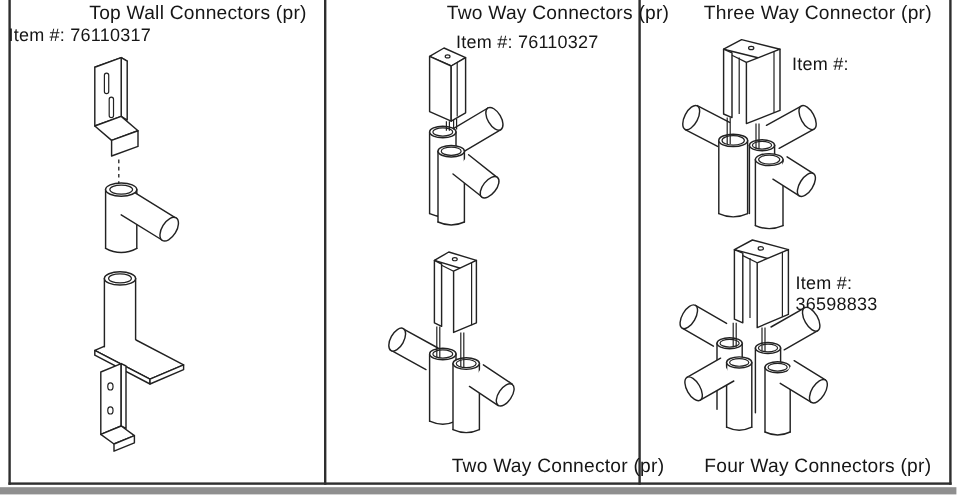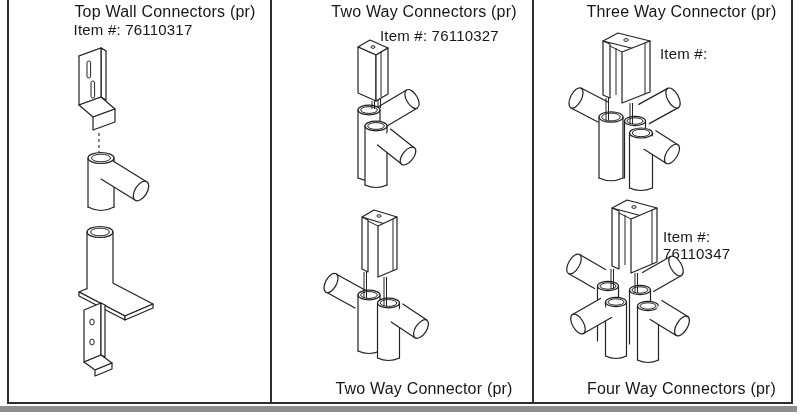--- a/index.html
+++ b/index.html
@@ -8,23 +8,23 @@
     font-family:"Liberation Sans", sans-serif; color:#161616; overflow:hidden;
   }
   .frame {
     position:absolute; left:7px; top:0; width:786px; height:404px;
     box-sizing:border-box; border:2px solid #2e2e2e; border-top:none;
   }
   .divider { position:absolute; top:0; width:2px; height:404px; background:#2e2e2e; }
   .d1 { left:270px; } .d2 { left:532px; }
   .shadow-band { position:absolute; left:0; top:406px; width:797px; height:6px; background:#8f8f8f; }
   .panel-title { position:absolute; top:3px; font-size:16px; letter-spacing:.2px; text-align:center; white-space:nowrap; }
-  .t1 { left:7px; width:316px; } .t2 { left:272px; width:304px; } .t3 { left:552px; width:259px; }
+  .t1 { left:7px; width:316px; } .t2 { left:272px; width:304px;padding-left:41px; } .t3 { left:552px; width:259px; }
   .item { position:absolute; font-size:15px; letter-spacing:.2px; white-space:nowrap; }
-  .i1 { left:7px; width:252px; top:21px; text-align:center; }
+  .i1 { left:7px; width:252px; top:21px; }
   .i2 { left:380px; top:27px; }
   .i3 { width:130px; line-height:17px; white-space:normal; }
   .i3a { left:660px; top:45px; } .i3b { left:663px; top:228px; }
   .bottom-label { position:absolute; top:380px; font-size:16px; letter-spacing:.2px; text-align:center; white-space:nowrap; }
   .fig { position:absolute; }
   .fig svg { display:block; overflow:visible; }
   .s { stroke:#222; stroke-width:1.2; fill:none; stroke-linejoin:round; stroke-linecap:round; }
   .w { stroke:#222; stroke-width:1.2; fill:#fff; stroke-linejoin:round; }
   .f { fill:#fff; stroke:none; }
   .d { stroke:#222; stroke-width:1.1; fill:none; stroke-dasharray:3 3; }
@@ -44,21 +44,21 @@
   <div class="panel-title t2">Two Way Connectors (pr)</div>
   <div class="panel-title t3">Three Way Connector (pr)</div>
 
   <div class="item i1">Item #: 76110317</div>
   <div class="item i2">Item #: 76110327</div>
   <div class="item i3 i3a">
     <div>Item #:</div>
   </div>
   <div class="item i3 i3b">
     <div>Item #:</div>
-    <div>76110347</div>
+    <div>36598833</div>
   </div>
 
   <div class="bottom-label t2">Two Way Connector (pr)</div>
   <div class="bottom-label t3">Four Way Connectors (pr)</div>
 
   <div class="fig" style="left:55px; top:45px;">
     <svg width="170" height="173" viewBox="0 0 170 173">
       <path class="w" d="M24,11 L46,3 L51,6 L29,14 Z"></path>
       <path class="w" d="M46,3 L51,6 L51,55 L46,52 Z"></path>
       <path class="w" d="M24,11 L46,3 L46,52 L24,60 Z"></path>

